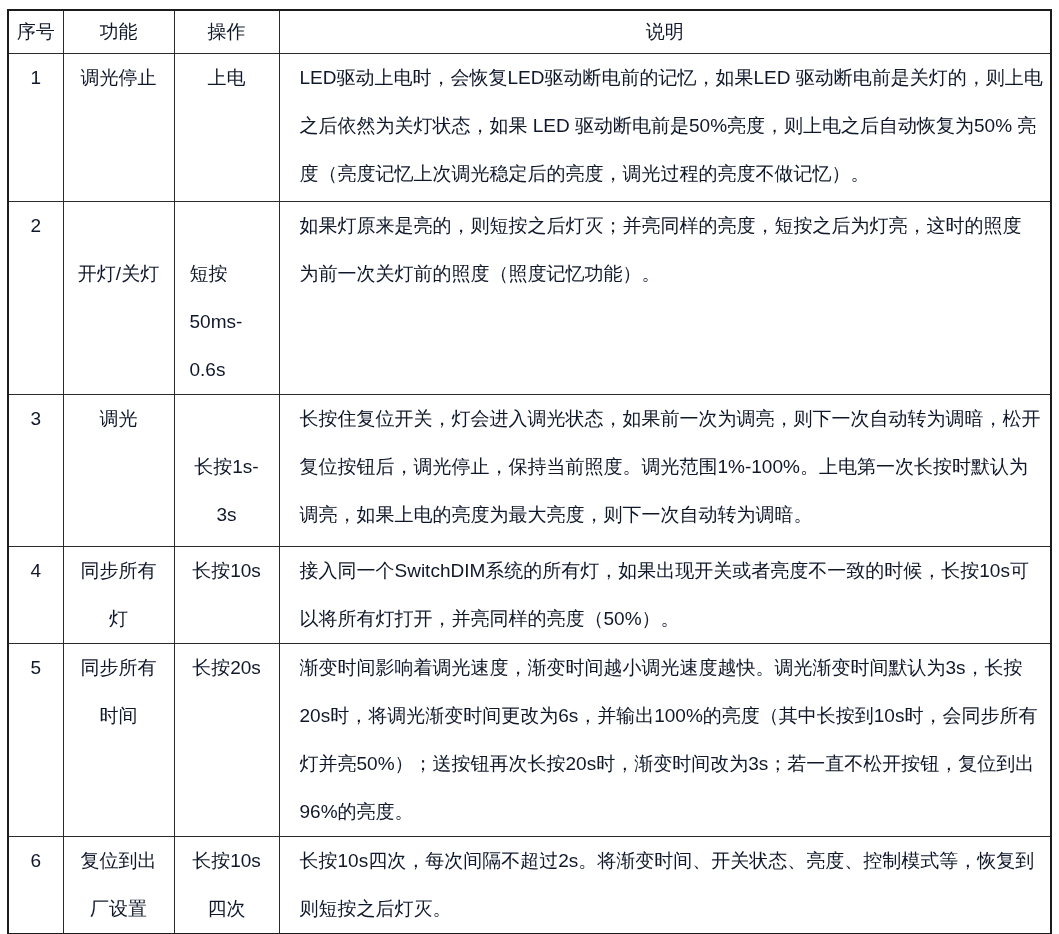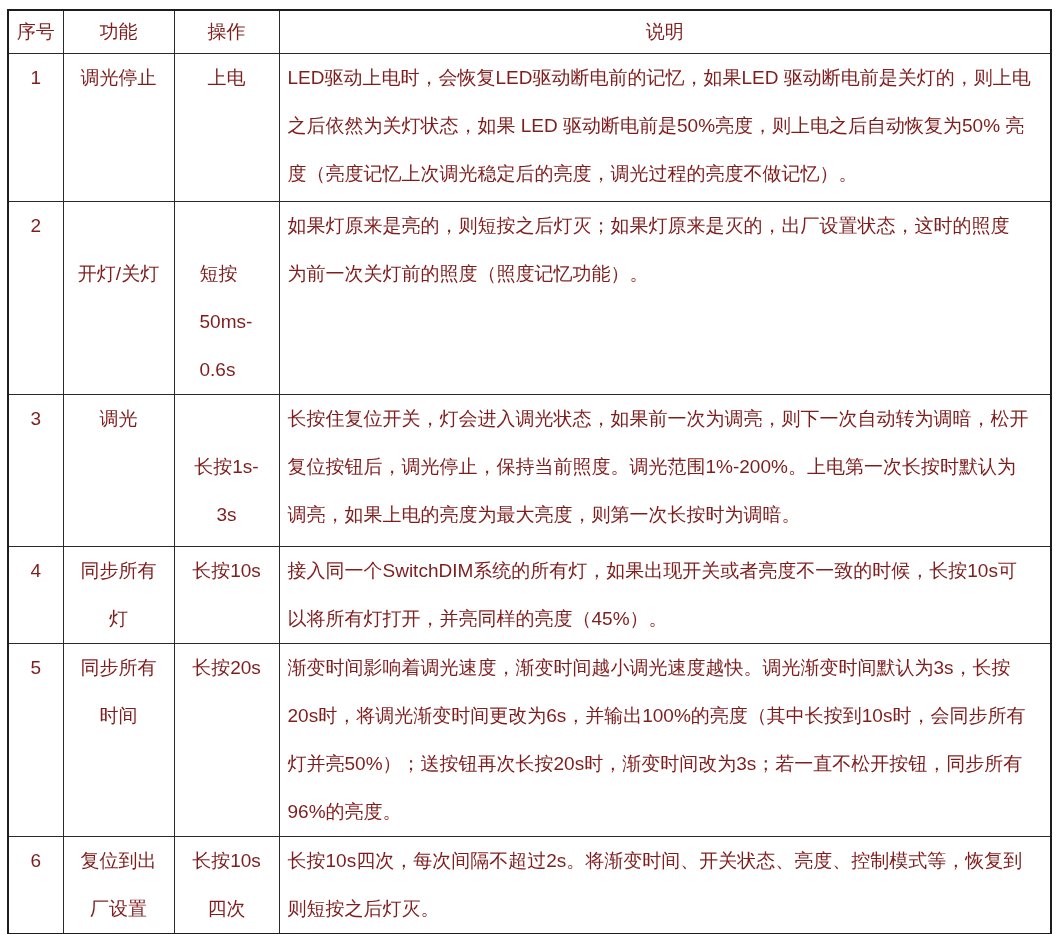--- a/index.html
+++ b/index.html
@@ -7,21 +7,21 @@
     width:1059px;height:934px;background:#ffffff;
     font-family:"Liberation Sans",sans-serif;
     color:#404040;
   }
   table.func-table{
     border-collapse:collapse;
     table-layout:fixed;
     width:1043px;
     margin:9px 0 0 7px;
     font-size:19px;
-    color:#7f1d1d;
+    color:#0f172a;
     border:2px solid #1c1c1c;
   }
   .func-table th,.func-table td{
     border:1px solid #2a2a2a;
     padding:0;
     vertical-align:top;
     font-weight:normal;
     overflow:hidden;
   }
   .func-table thead th{
@@ -30,23 +30,23 @@
     vertical-align:middle;
   }
   .line{
     height:48px;
     line-height:48px;
     white-space:nowrap;
   }
   td.col-num .line,
   td.col-func .line{text-align:center;}
   td.col-op.align-center .line{text-align:center;}
-  td.col-op.align-left{padding-left:25px;}
+  td.col-op.align-left{padding-left:15px;}
   td.col-op.align-left .line{text-align:left;}
-  td.col-desc{padding:0 8px;}
+  td.col-desc{padding:0 20px;}
   td.col-desc .line{text-align:left;}
   tbody tr:nth-child(1){height:148px;}
   tbody tr:nth-child(2){height:188px;}
   tbody tr:nth-child(3){height:152px;}
   tbody tr:nth-child(4){height:95px;}
   tbody tr:nth-child(5){height:190px;}
   tbody tr:nth-child(6){height:95px;}
 </style>
 </head>
 <body>
@@ -91,73 +91,73 @@
           <div class="line"></div>
           <div class="line">开灯/关灯</div>
         </td>
         <td class="col-op align-left">
           <div class="line"></div>
           <div class="line">短按</div>
           <div class="line">50ms-</div>
           <div class="line">0.6s</div>
         </td>
         <td class="col-desc">
-          <div class="line">如果灯原来是亮的，则短按之后灯灭；如果灯原来是灭的，出厂设置状态，这时的照度</div>
+          <div class="line">如果灯原来是亮的，则短按之后灯灭；并亮同样的亮度，短按之后为灯亮，这时的照度</div>
           <div class="line">为前一次关灯前的照度（照度记忆功能）。</div>
         </td>
       </tr>
       <tr>
         <td class="col-num">
           <div class="line">3</div>
         </td>
         <td class="col-func">
           <div class="line">调光</div>
         </td>
         <td class="col-op align-center">
           <div class="line"></div>
           <div class="line">长按1s-</div>
           <div class="line">3s</div>
         </td>
         <td class="col-desc">
           <div class="line">长按住复位开关，灯会进入调光状态，如果前一次为调亮，则下一次自动转为调暗，松开</div>
-          <div class="line">复位按钮后，调光停止，保持当前照度。调光范围1%-200%。上电第一次长按时默认为</div>
-          <div class="line">调亮，如果上电的亮度为最大亮度，则第一次长按时为调暗。</div>
+          <div class="line">复位按钮后，调光停止，保持当前照度。调光范围1%-100%。上电第一次长按时默认为</div>
+          <div class="line">调亮，如果上电的亮度为最大亮度，则下一次自动转为调暗。</div>
         </td>
       </tr>
       <tr>
         <td class="col-num">
           <div class="line">4</div>
         </td>
         <td class="col-func">
           <div class="line">同步所有</div>
           <div class="line">灯</div>
         </td>
         <td class="col-op align-center">
           <div class="line">长按10s</div>
         </td>
         <td class="col-desc">
           <div class="line">接入同一个SwitchDIM系统的所有灯，如果出现开关或者亮度不一致的时候，长按10s可</div>
-          <div class="line">以将所有灯打开，并亮同样的亮度（45%）。</div>
+          <div class="line">以将所有灯打开，并亮同样的亮度（50%）。</div>
         </td>
       </tr>
       <tr>
         <td class="col-num">
           <div class="line">5</div>
         </td>
         <td class="col-func">
           <div class="line">同步所有</div>
           <div class="line">时间</div>
         </td>
         <td class="col-op align-center">
           <div class="line">长按20s</div>
         </td>
         <td class="col-desc">
           <div class="line">渐变时间影响着调光速度，渐变时间越小调光速度越快。调光渐变时间默认为3s，长按</div>
           <div class="line">20s时，将调光渐变时间更改为6s，并输出100%的亮度（其中长按到10s时，会同步所有</div>
-          <div class="line">灯并亮50%）；送按钮再次长按20s时，渐变时间改为3s；若一直不松开按钮，同步所有</div>
+          <div class="line">灯并亮50%）；送按钮再次长按20s时，渐变时间改为3s；若一直不松开按钮，复位到出</div>
           <div class="line">96%的亮度。</div>
         </td>
       </tr>
       <tr>
         <td class="col-num">
           <div class="line">6</div>
         </td>
         <td class="col-func">
           <div class="line">复位到出</div>
           <div class="line">厂设置</div>

